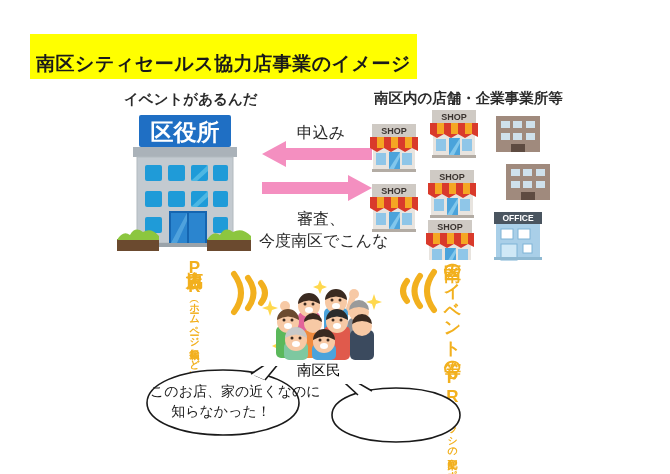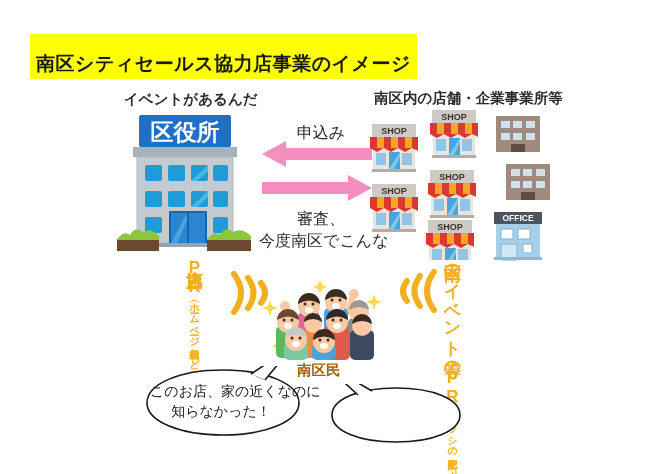--- a/index.html
+++ b/index.html
@@ -78,21 +78,21 @@
   
   #waves-left{position:absolute;left:224px;top:264px;width:48px;height:58px;}
   #waves-right{position:absolute;left:396px;top:262px;width:48px;height:58px;}
 
   
   #crowd{position:absolute;left:262px;top:278px;width:122px;height:82px;}
 
   
   #residents-label{
     position:absolute;left:297px;top:361px;
-    font-size:14.5px;font-weight:700;white-space:nowrap;color:#a16207;
+    font-size:14.5px;font-weight:400;white-space:nowrap;color:#000000;
   }
 
   
   .bubble{position:absolute;}
   .bubble-text{
     position:absolute;
     text-align:center;
     font-size:14px;
     line-height:1.45;
     color:#1a1a1a;

